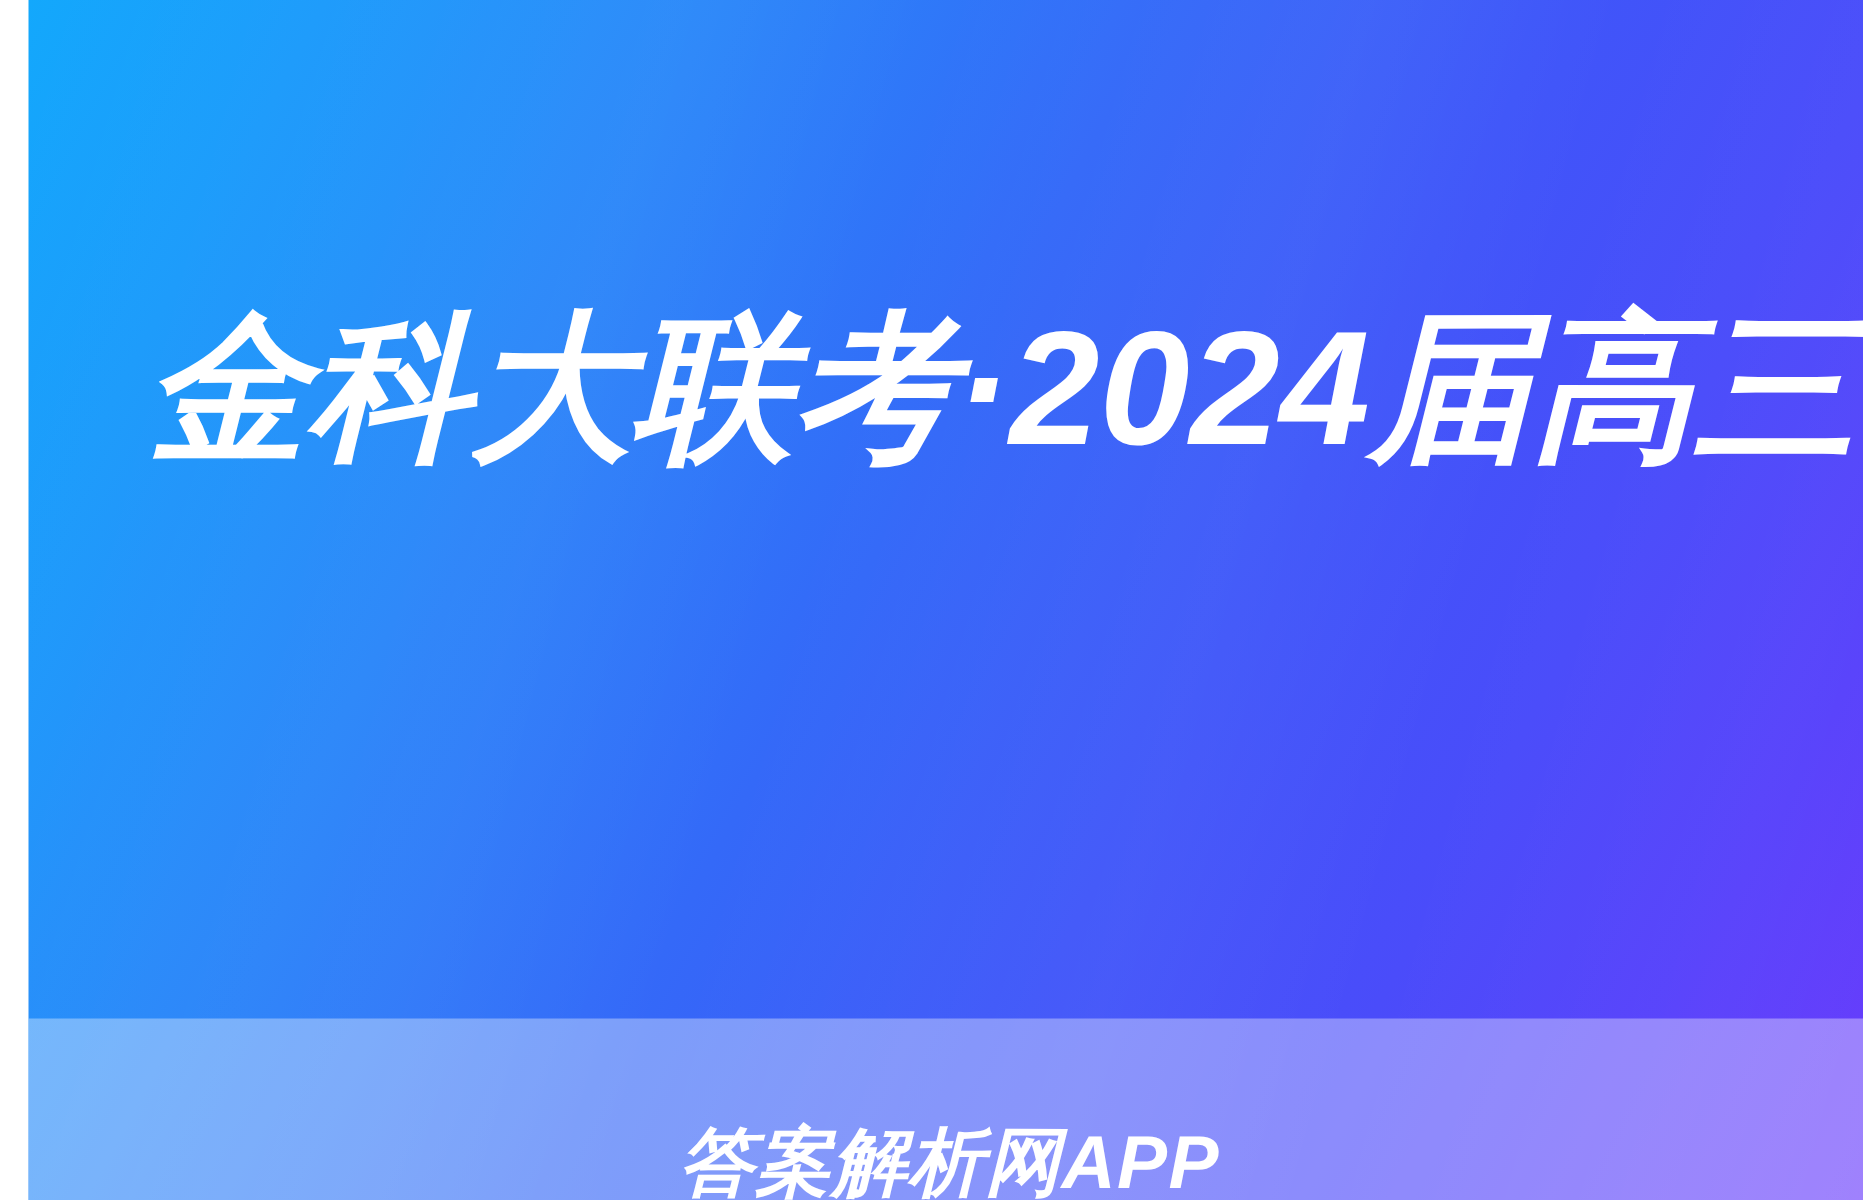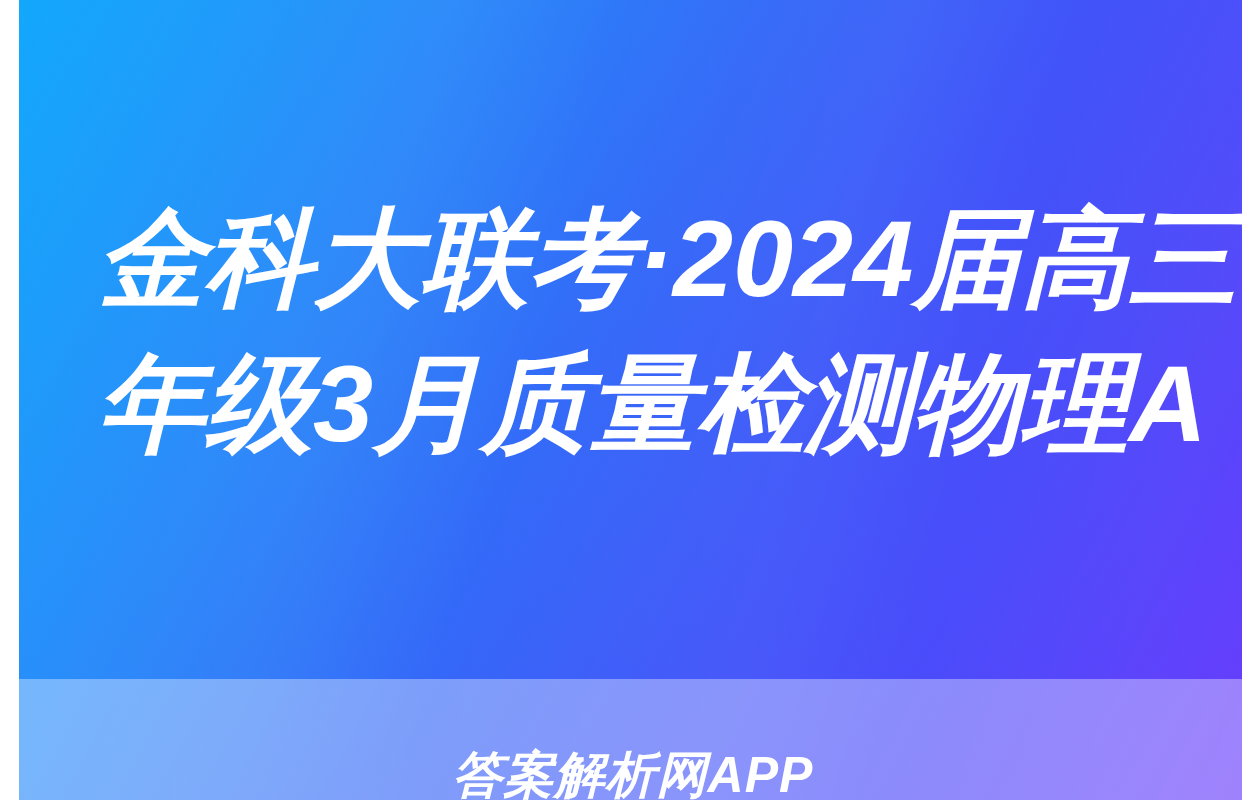--- a/index.html
+++ b/index.html
@@ -91,20 +91,19 @@
 </style>
 </head>
 <body>
 
 <div id="card">
 
   <div id="sheen"></div>
 
   <div id="title-block">
     <span class="title-line">金科大联考·2024届高三</span>
-    <span class="title-line">年级3月质量检测物理A</span>
   </div>
 
   <div id="footer-band">
     <span id="watermark">答案解析网APP</span>
   </div>
 
 </div>
 
 </body></html>

